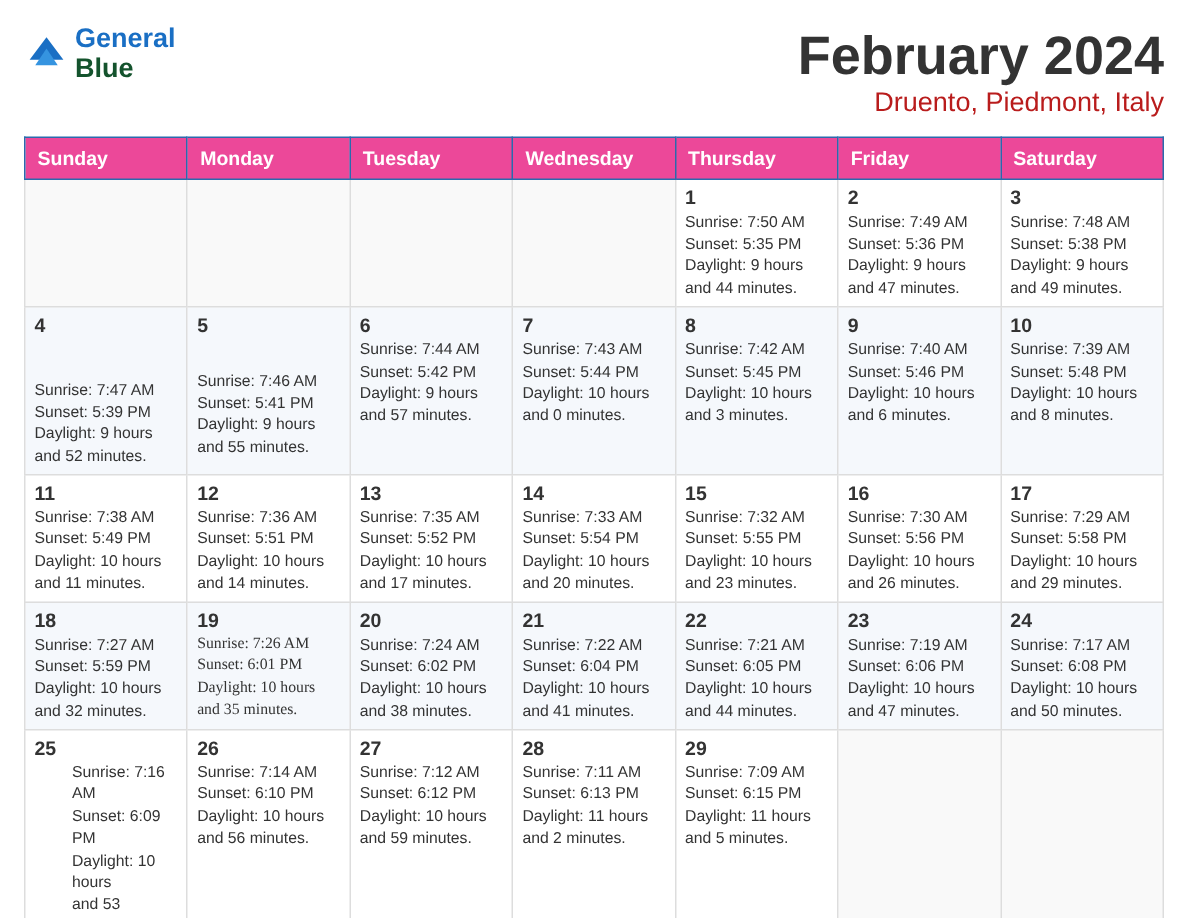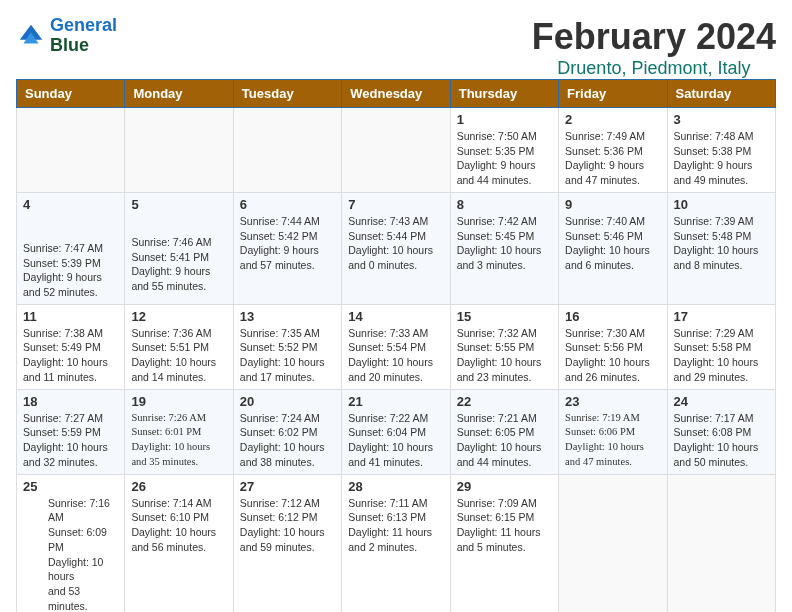--- a/index.html
+++ b/index.html
@@ -7,59 +7,60 @@
       font-family: Arial, sans-serif;
       background: #fff;
       width: 792px;
       min-height: 612px;
       padding: 16px;
     }
     .header {
       display: flex;
       justify-content: space-between;
       align-items: flex-start;
+      margin-bottom: 12px;
     }
     .logo {
       display: flex;
       align-items: center;
       gap: 4px;
     }
     .logo-text {
       font-size: 18px;
       font-weight: bold;
       color: #333;
       line-height: 1.1;
     }
     .logo-text span {
       color: #1a6fc4;
     }
     .logo-icon {
       width: 30px;
       height: 30px;
     }
     .title-block {
-      text-align: center;
+      text-align: right;
     }
     .title-block h1 {
       font-size: 36px;
       font-weight: bold;
       color: #333;
     }
     .title-block h2 {
       font-size: 18px;
-      color: #0f766e;
+      color: #b91c1c;
       font-weight: normal;
     }
     .calendar {
       width: 100%;
       border-collapse: collapse;
       border: 1px solid #ccc;
     }
     .calendar th {
-      background-color: #a16207;
+      background-color: #ec4899;
       color: #fff;
       text-align: left;
       padding: 6px 8px;
       font-size: 13px;
       border: 1px solid #2a6aad;
     }
     .calendar td {
       vertical-align: top;
       padding: 4px 6px;
       border: 1px solid #ddd;
@@ -284,21 +285,21 @@
         </td>
         <td>
           <span class="day-number">22</span>
           <div class="day-info" style="white-space: pre-line;">Sunrise: 7:21 AM
 Sunset: 6:05 PM
 Daylight: 10 hours
 and 44 minutes.</div>
         </td>
         <td>
           <span class="day-number">23</span>
-          <div class="day-info" style="white-space: pre-line; font-family: Liberation Serif, serif;">Sunrise: 7:19 AM
+          <div class="day-info" style="white-space: pre-line;">Sunrise: 7:19 AM
 Sunset: 6:06 PM
 Daylight: 10 hours
 and 47 minutes.</div>
         </td>
         <td>
           <span class="day-number">24</span>
           <div class="day-info" style="white-space: pre-line;">Sunrise: 7:17 AM
 Sunset: 6:08 PM
 Daylight: 10 hours
 and 50 minutes.</div>

